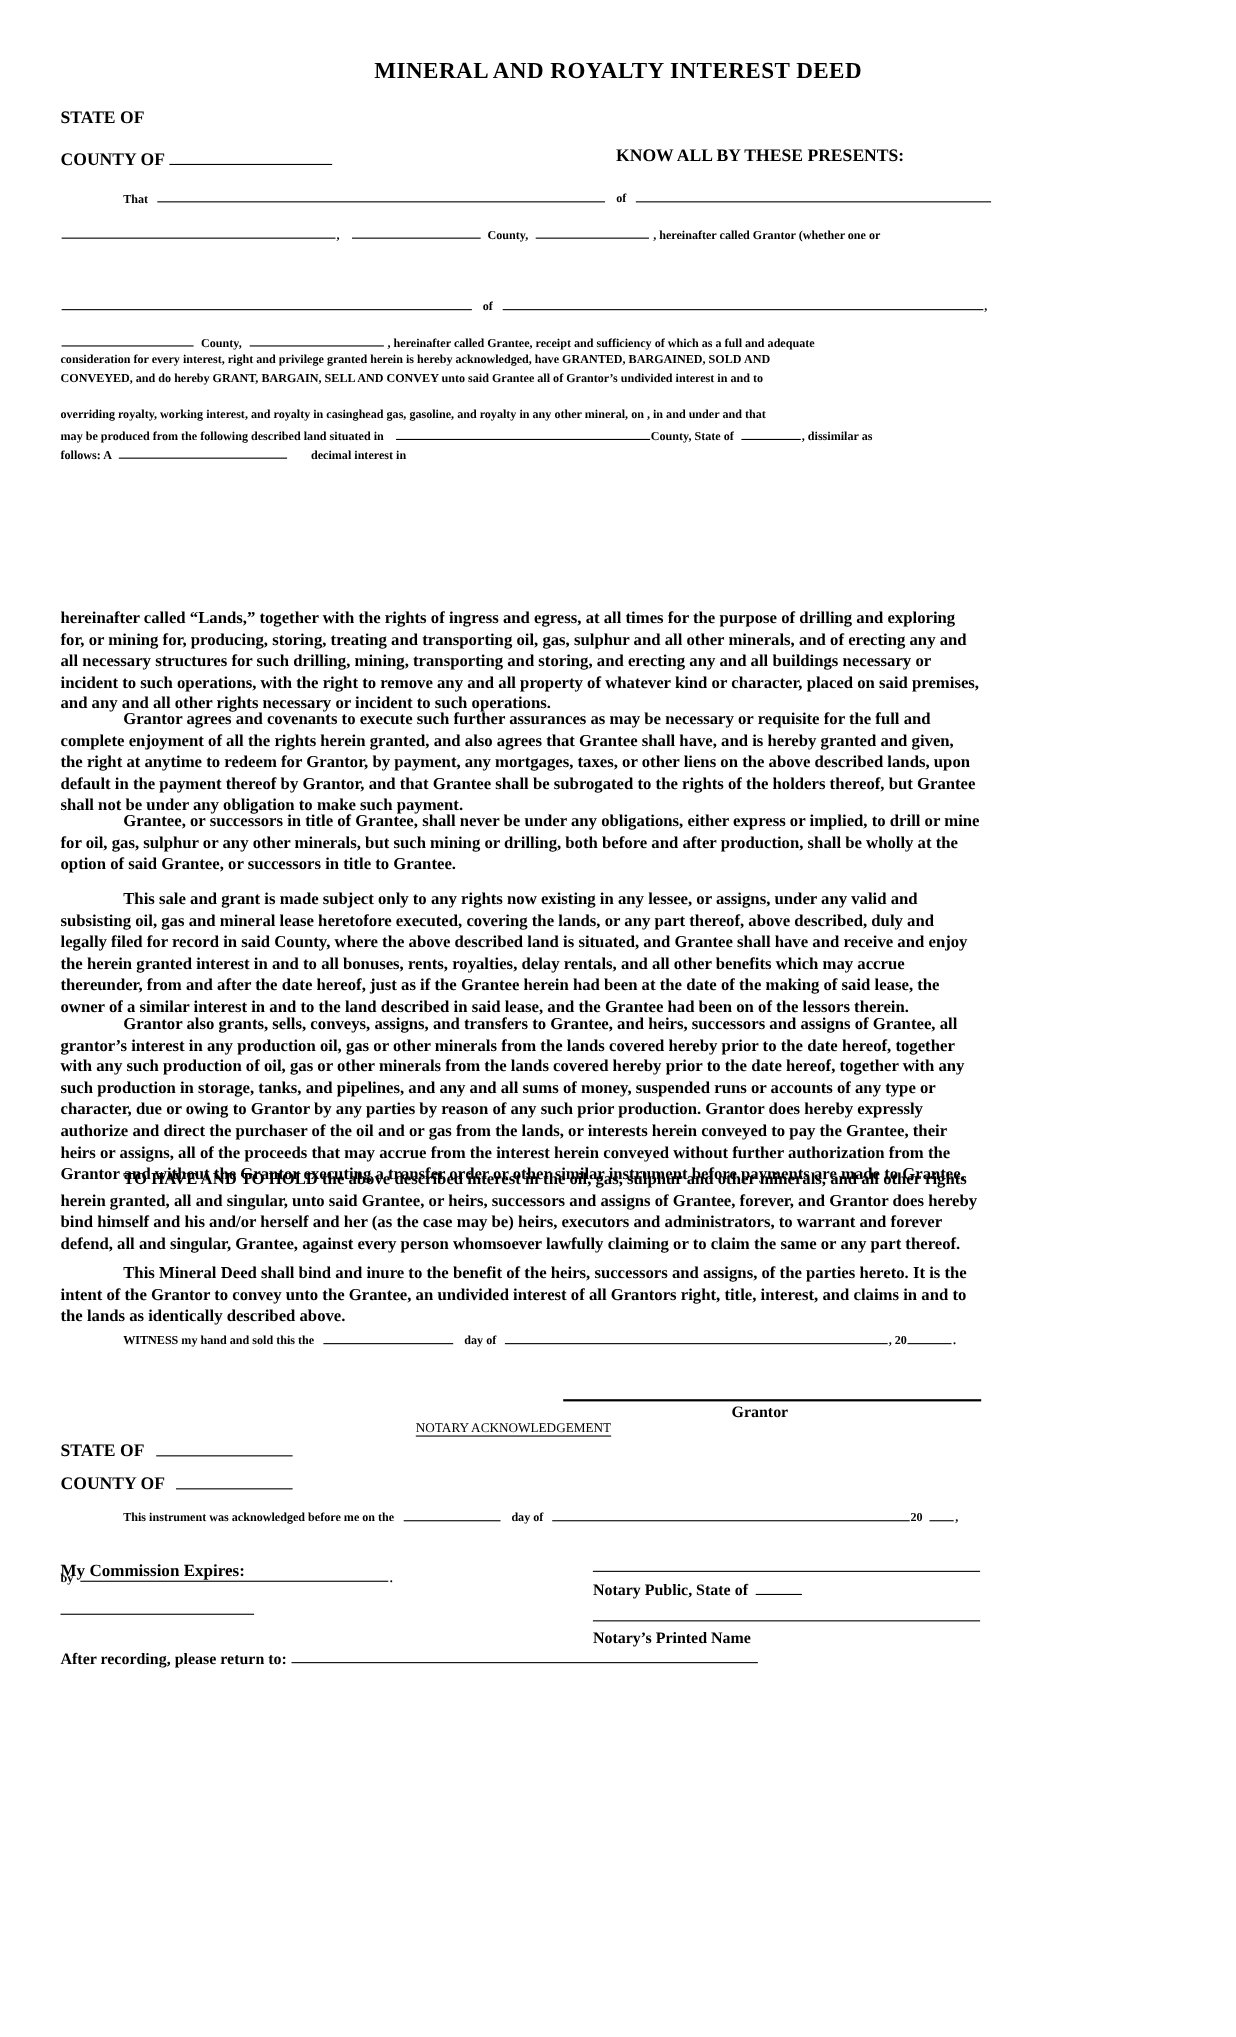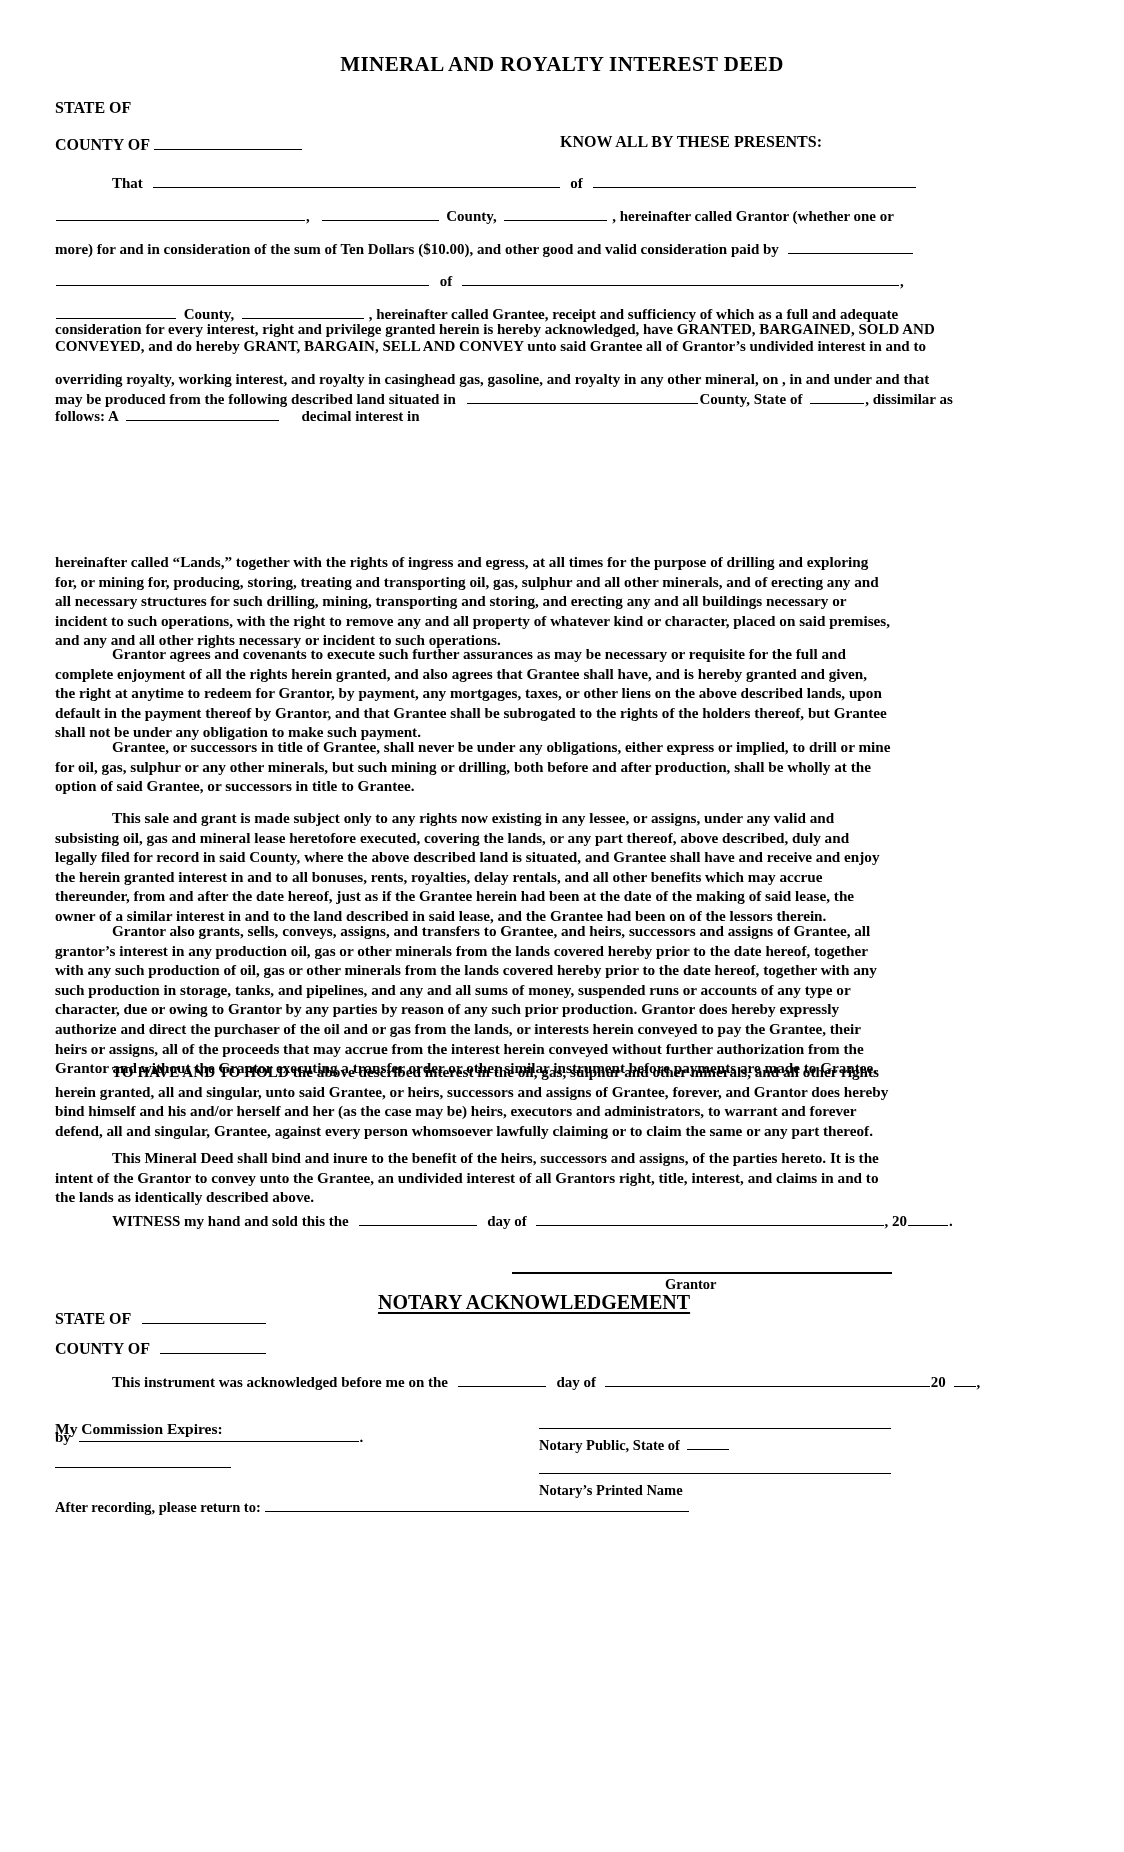--- a/index.html
+++ b/index.html
@@ -30,21 +30,21 @@
     text-align: center;
     font-size: 21px;
     font-weight: bold;
     letter-spacing: 0.4px;
   }
 
   
   .abs {
     position: absolute;
     font-weight: bold;
-    font-size: 15px;
+    font-size: 11px;
     line-height: 1.0;
     white-space: nowrap;
   }
 
   .para {
     position: absolute;
     font-weight: bold;
     font-size: 15.2px;
     line-height: 19.6px;
     text-align: left;
@@ -68,22 +68,22 @@
 
   .label-under {
     position: absolute;
     font-weight: bold;
     font-size: 14.5px;
     white-space: nowrap;
   }
 
   .u-head {
     position: absolute;
-    font-weight: bold;
-    font-size: 20px;
+    font-weight: normal;
+    font-size: 12px;
     text-decoration: underline;
     text-underline-offset: 3px;
     white-space: nowrap;
   }
 
   .watermark {
     position: absolute;
     font-family: "DejaVu Sans Mono", "Liberation Mono", monospace;
     font-size: 44px;
     letter-spacing: 3px;
@@ -119,24 +119,20 @@
   </div>
 
   <div class="abs" style="left:55px; top:206px;">
     <span class="blank" style="width:249px;"></span><span>,</span>
     <span class="blank" style="width:117px; margin-left:8px;"></span>
     <span style="margin-left:3px;">County,</span>
     <span class="blank" style="width:103px; margin-left:4px;"></span>
     <span>, hereinafter called Grantor  (whether one or</span>
   </div>
 
-  <div class="abs" style="left:55px; top:239px;">
-    <span>more)  for and in consideration of the sum of Ten Dollars ($10.00),  and other  good and valid consideration paid by</span>
-    <span class="blank" style="width:125px; margin-left:5px;"></span>
-  </div>
 
   <div class="abs" style="left:55px; top:271px;">
     <span class="blank" style="width:373px;"></span>
     <span style="margin-left:6px;">of</span>
     <span class="blank" style="width:437px; margin-left:6px;"></span><span>,</span>
   </div>
 
   <div class="abs" style="left:55px; top:304px;">
     <span class="blank" style="width:120px;"></span>
     <span style="margin-left:3px;">County,</span>

